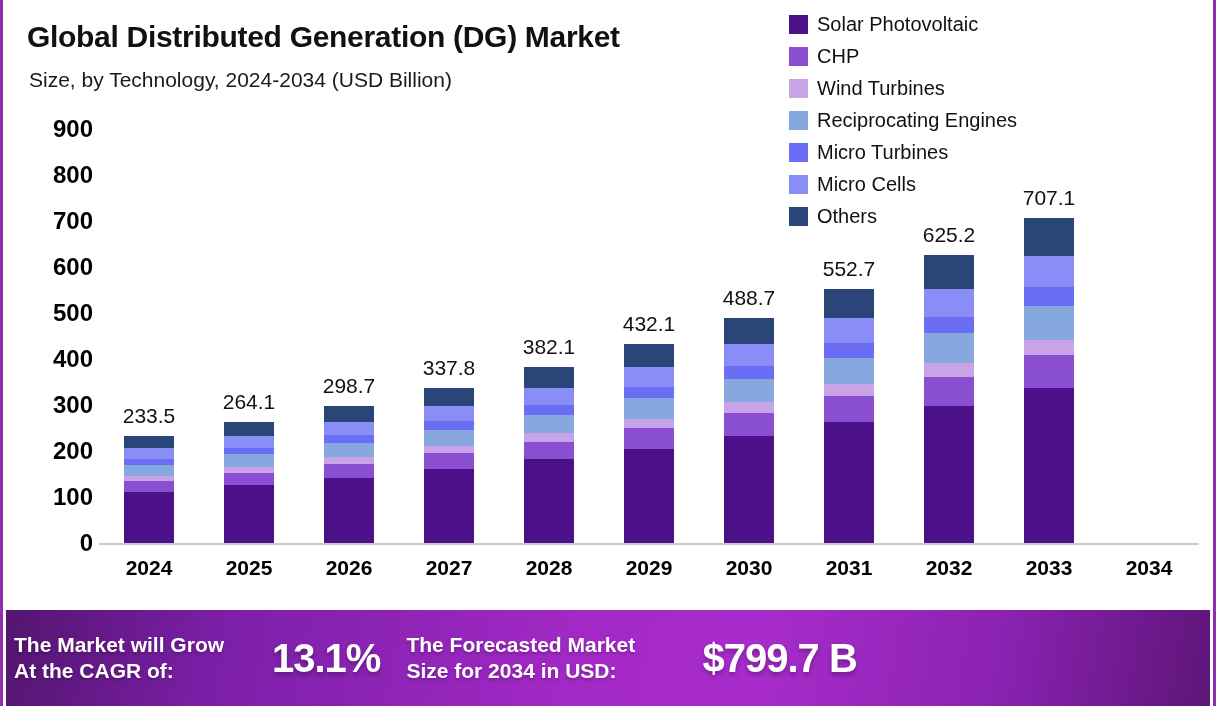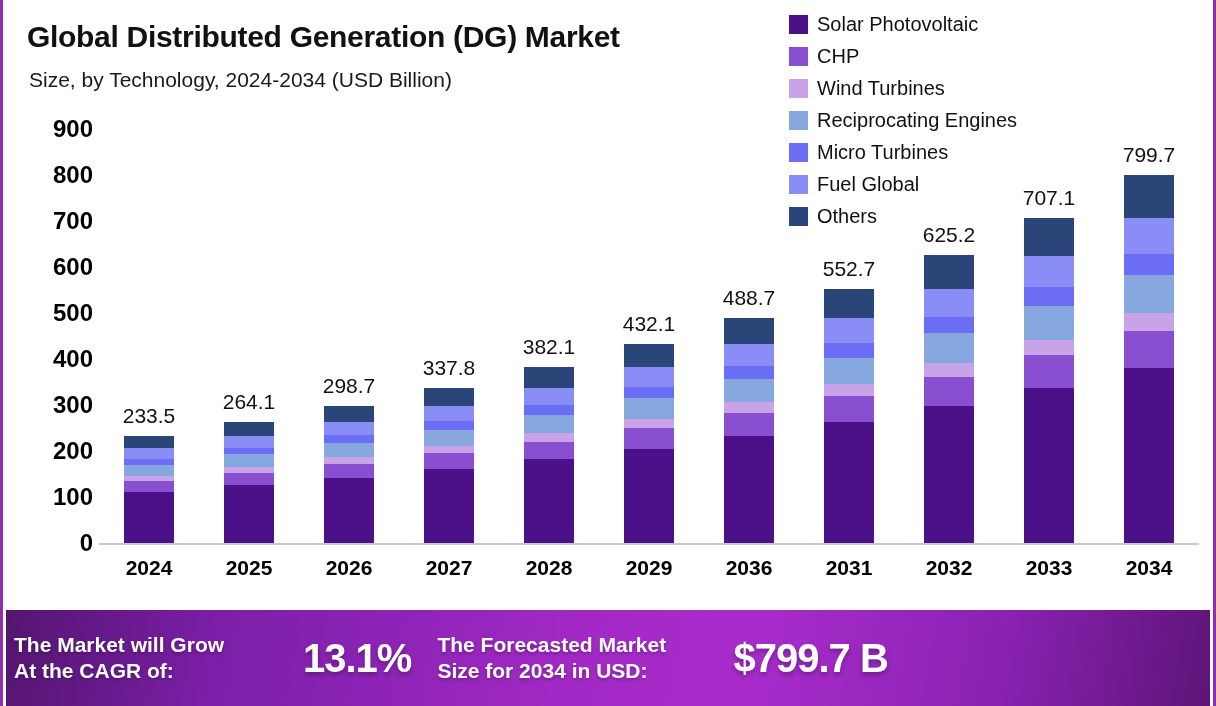--- a/index.html
+++ b/index.html
@@ -65,21 +65,20 @@
     background:linear-gradient(100deg,#54156f 0%,#7b1fa8 18%,#a329c6 48%,#a82ccb 62%,#8a22b2 82%,#5d1578 100%);
     display:flex; align-items:center; color:#fff; overflow:hidden;
   }
   #cagr-label {
     margin-left:8px; font-size:21px; font-weight:bold; line-height:1.22;
     width:258px; text-shadow:0 2px 3px rgba(0,0,0,.25);
   }
   #cagr-value {
     font-size:40px; font-weight:bold; letter-spacing:-1px;
     text-shadow:0 3px 4px rgba(0,0,0,.28);
-    margin-left:31px;
   }
   #size-label {
     margin-left:26px; font-size:21px; font-weight:bold; line-height:1.22;
     width:296px; text-shadow:0 2px 3px rgba(0,0,0,.25);
   }
   #size-value {
     font-size:40px; font-weight:bold; letter-spacing:-1px;
     text-shadow:0 3px 4px rgba(0,0,0,.28); white-space:nowrap;
   }
   #logo { display:flex; align-items:center; margin-left:26px; }
@@ -111,21 +110,21 @@
       <div class="legend-row">
         <span class="legend-swatch" style="background: rgb(134, 168, 222);"></span>
         <span class="legend-label">Reciprocating Engines</span>
       </div>
       <div class="legend-row">
         <span class="legend-swatch" style="background: rgb(107, 110, 245);"></span>
         <span class="legend-label">Micro Turbines</span>
       </div>
       <div class="legend-row">
         <span class="legend-swatch" style="background: rgb(139, 141, 246);"></span>
-        <span class="legend-label">Fuel Global</span>
+        <span class="legend-label">Micro Cells</span>
       </div>
       <div class="legend-row">
         <span class="legend-swatch" style="background: rgb(42, 70, 120);"></span>
         <span class="legend-label">Others</span>
       </div>
     </div>
 
   <div id="plot">
     <div id="yaxis">
         <div class="ytick" style="top: 543px;">0</div>
@@ -254,40 +253,28 @@
             <div class="seg" style="height: 37.858px; background: rgb(42, 70, 120);"></div>
             <div class="seg" style="height: 31.694px; background: rgb(139, 141, 246);"></div>
             <div class="seg" style="height: 18.538px; background: rgb(107, 110, 245);"></div>
             <div class="seg" style="height: 33.81px; background: rgb(134, 168, 222);"></div>
             <div class="seg" style="height: 15.594px; background: rgb(201, 163, 232);"></div>
             <div class="seg" style="height: 33.166px; background: rgb(138, 79, 208);"></div>
             <div class="seg" style="height: 154.606px; background: rgb(76, 17, 136);"></div>
           </div>
           <div class="bar-total" style="bottom: 333.266px;">707.1</div>
         </div>
-        <div class="bar-group" style="left: 1025px; width: 50px; height: 443px;">
-          <div class="bar-stack">
-            <div class="seg" style="height: 42.78px; background: rgb(42, 70, 120);"></div>
-            <div class="seg" style="height: 35.834px; background: rgb(139, 141, 246);"></div>
-            <div class="seg" style="height: 20.976px; background: rgb(107, 110, 245);"></div>
-            <div class="seg" style="height: 38.272px; background: rgb(134, 168, 222);"></div>
-            <div class="seg" style="height: 17.664px; background: rgb(201, 163, 232);"></div>
-            <div class="seg" style="height: 37.536px; background: rgb(138, 79, 208);"></div>
-            <div class="seg" style="height: 174.8px; background: rgb(76, 17, 136);"></div>
-          </div>
-          <div class="bar-total" style="bottom: 375.862px;">799.7</div>
-        </div>
       </div>
   <div class="xtick" style="left: 76px;">2024</div>
       <div class="xtick" style="left: 176px;">2025</div>
       <div class="xtick" style="left: 276px;">2026</div>
       <div class="xtick" style="left: 376px;">2027</div>
       <div class="xtick" style="left: 476px;">2028</div>
       <div class="xtick" style="left: 576px;">2029</div>
-      <div class="xtick" style="left: 676px;">2036</div>
+      <div class="xtick" style="left: 676px;">2030</div>
       <div class="xtick" style="left: 776px;">2031</div>
       <div class="xtick" style="left: 876px;">2032</div>
       <div class="xtick" style="left: 976px;">2033</div>
       <div class="xtick" style="left: 1076px;">2034</div>
     </div>
 
   <div id="banner">
     <div id="cagr-label">The Market will Grow<br>At the CAGR of:</div>
     <div id="cagr-value">13.1%</div>
     <div id="size-label">The Forecasted Market<br>Size for 2034 in USD:</div>

